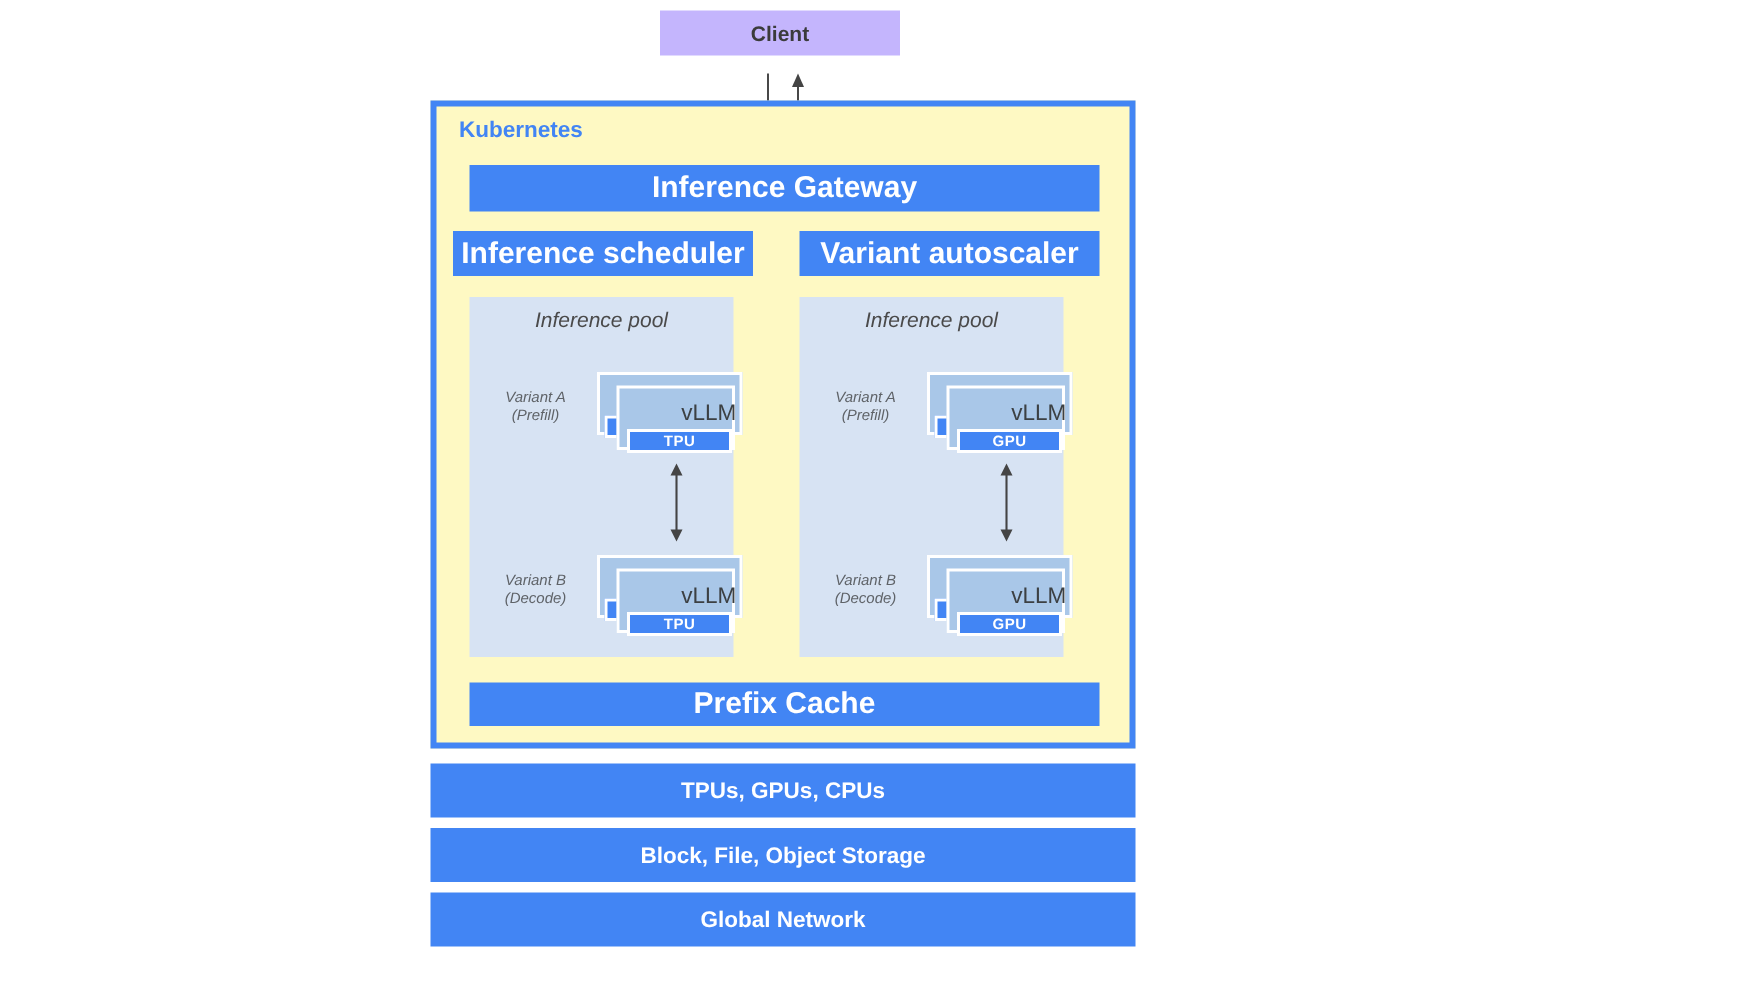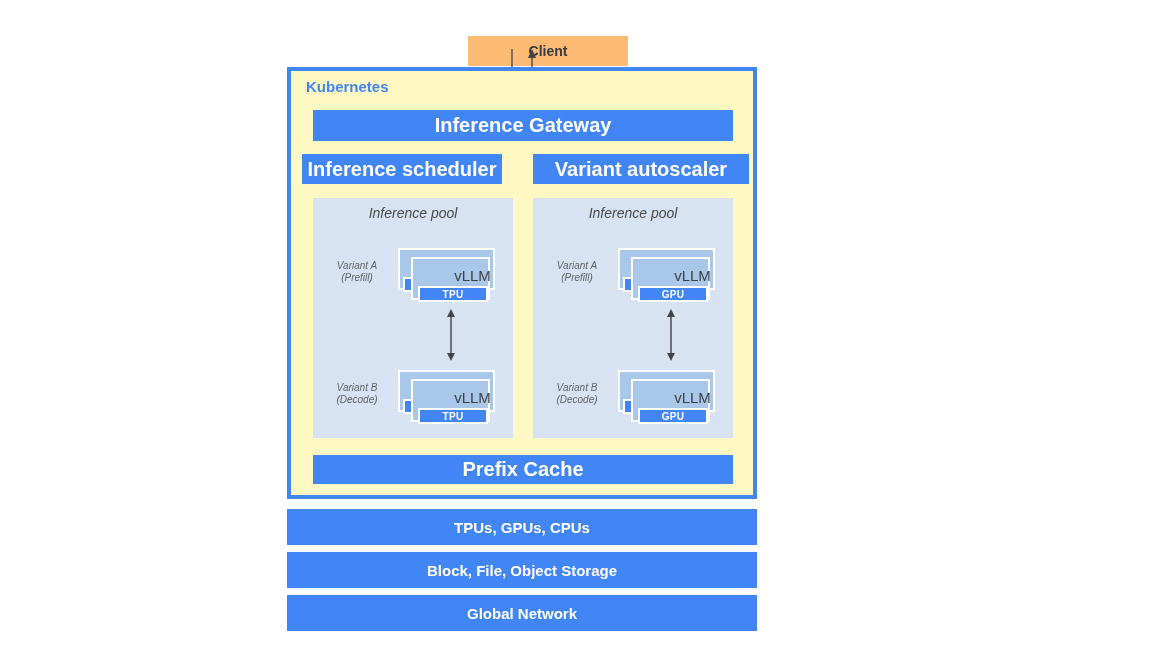--- a/index.html
+++ b/index.html
@@ -4,45 +4,45 @@
 <style>
   html,body{margin:0;padding:0;background:#fff;}
   #canvas{
     position:relative;width:1160px;height:665px;background:#ffffff;
     font-family:"Liberation Sans", sans-serif;overflow:hidden;
   }
   .abs{position:absolute;}
 
   
   .client-box{
-    left:440px;top:36px;width:160px;height:30px;background:#fdba74;
+    left:440px;top:7px;width:160px;height:30px;background:#c4b5fd;
     display:flex;align-items:center;justify-content:center;
-    font-size:14px;font-weight:bold;color:#3b3b3b;margin-left:28px;
+    font-size:14px;font-weight:bold;color:#3b3b3b;
   }
 
   
   .k8s-box{
     left:287px;top:67px;width:470px;height:432px;
     border:4px solid #4285f4;background:#fef9c3;box-sizing:border-box;
   }
   .k8s-label{
     position:absolute;left:15px;top:7px;
     font-size:15px;font-weight:bold;color:#4285f4;
   }
   .blue-bar{
     position:absolute;background:#4285f4;color:#ffffff;font-weight:bold;
     display:flex;align-items:center;justify-content:center;font-size:20px;
   }
   .bar-gateway{left:22px;top:39px;width:420px;height:31px;}
   .bar-scheduler{left:11px;top:83px;width:200px;height:30px;}
-  .bar-autoscaler{left:242px;top:83px;width:216px;height:30px;}
+  .bar-autoscaler{left:242px;top:83px;width:200px;height:30px;}
   .bar-prefix{left:22px;top:384px;width:420px;height:29px;}
 
   
-  .pool{position:absolute;top:127px;width:200px;height:240px;background:#d7e3f3;}
+  .pool{position:absolute;top:127px;width:176px;height:240px;background:#d7e3f3;}
   .pool-left{left:22px;}
   .pool-right{left:242px;}
   .pool-title{
     position:absolute;top:7px;left:0;width:100%;text-align:center;
     font-size:14px;font-style:italic;color:#4a4a4a;
   }
   .variant-label{
     position:absolute;left:2px;width:84px;text-align:center;
     font-size:10px;font-style:italic;color:#5f6368;line-height:12px;
   }

